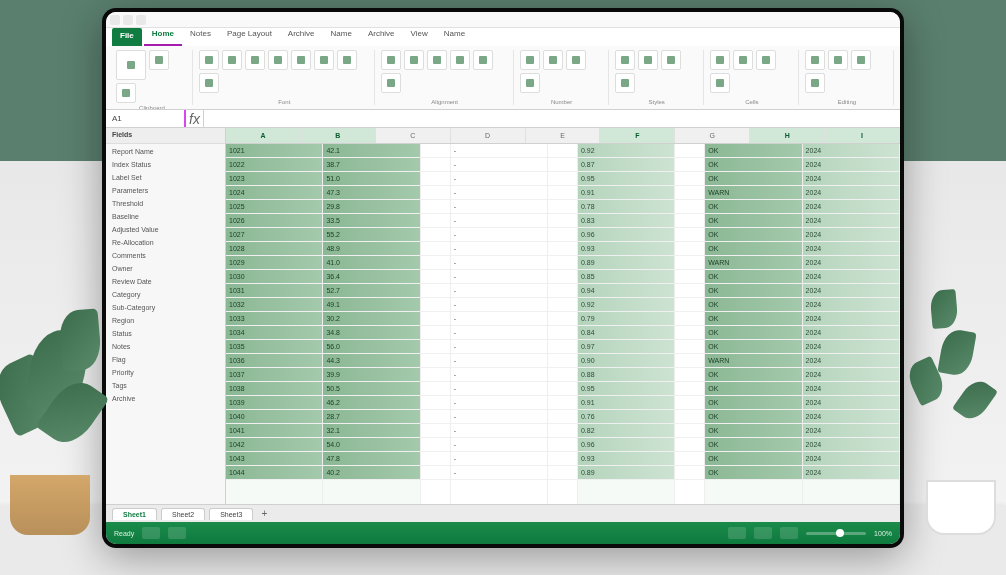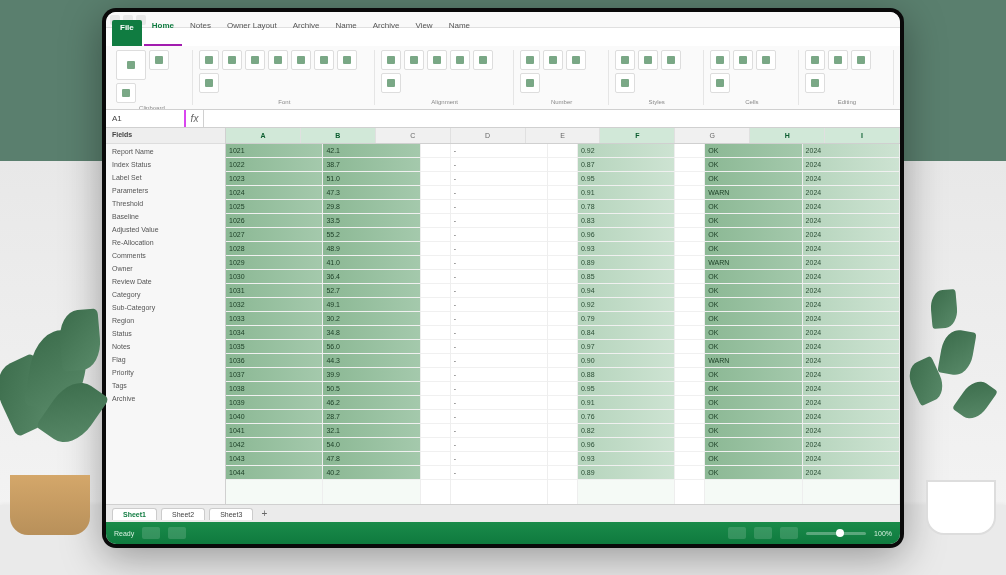--- a/index.html
+++ b/index.html
@@ -54,40 +54,40 @@
   height: 16px; background: #f9f9f9; border-bottom: 1px solid #e0e0e0;
   display: flex; align-items: center; padding: 0 4px; gap: 3px;
 }
 .qat-btn { width: 10px; height: 10px; background: #e8e8e8; border-radius: 2px; }
 
 
 .ribbon-tabs {
   height: 18px; background: #fff; display: flex; align-items: flex-end;
   padding: 0 6px; gap: 2px; font-size: 8px; color: #444;
 }
-.tab { padding: 3px 8px 14px; cursor: pointer; color: #555; white-space: nowrap; text-align: center; }
+.tab { padding: 3px 8px 6px; cursor: pointer; color: #555; white-space: nowrap; text-align: center; }
 .tab.file { background: #107c41; color: #fff; border-radius: 2px 2px 0 0; font-weight: 600; }
 .tab.active { border-bottom: 2px solid #a21caf; color: #107c41; font-weight: 600; }
 
 
 .ribbon {
   height: 64px; background: #fafafa; border-bottom: 1px solid #d0d0d0;
   display: flex; padding: 4px 6px; gap: 2px; overflow: hidden;
 }
 .rgroup { display: flex; flex-direction: column; border-right: 1px solid #e5e5e5; padding: 0 4px; }
 .rgroup .btns { display: flex; gap: 3px; flex-wrap: wrap; flex: 1; align-content: flex-start; }
 .rgroup .lbl { font-size: 6px; color: #888; text-align: center; margin-top: 2px; }
 .rbtn { width: 20px; height: 20px; background: #fff; border: 1px solid #ddd; border-radius: 2px; display: flex; align-items: center; justify-content: center; }
 .rbtn.big { width: 30px; height: 30px; }
 .rbtn svg { width: 12px; height: 12px; }
 
 
 .formula-bar { height: 18px; background: #fff; border-bottom: 1px solid #d0d0d0; display: flex; }
 .namebox { width: 80px; border-right: 2px solid #d946ef; font-size: 8px; display: flex; align-items: center; padding: 0 6px; background: #fff; color: #444; }
-.fx { width: 18px; border-right: 1px solid #d0d0d0; display: flex; align-items: center; justify-content: center; font-style: italic; font-size: 10px; color: #666; }
+.fx { width: 18px; border-right: 1px solid #d0d0d0; display: flex; align-items: center; justify-content: center; font-style: italic; font-size: 14px; color: #666; }
 .formula-input { flex: 1; font-size: 8px; display: flex; align-items: center; padding: 0 6px; color: #444; }
 
 
 .main { flex: 1; display: flex; overflow: hidden; background: #fff; }
 
 .sidepanel {
   width: 120px; background: #f7f7f7; border-right: 1px solid #d0d0d0;
   font-size: 7px; color: #555; overflow: hidden;
 }
 .sp-head { height: 16px; background: #eee; padding: 3px 6px; font-weight: 600; font-size: 7px; color: #444; border-bottom: 1px solid #ddd; }
@@ -151,21 +151,21 @@
     <div class="qat-btn"></div>
     <div class="qat-btn"></div>
     <div class="qat-btn"></div>
   </div>
 
   <div class="ribbon-tabs">
     <div class="tab file">File</div>
     <div id="rtabs" style="display: flex;">
           <div class="tab active">Home</div>
           <div class="tab">Notes</div>
-          <div class="tab">Owner Layout</div>
+          <div class="tab">Page Layout</div>
           <div class="tab">Archive</div>
           <div class="tab">Name</div>
           <div class="tab">Archive</div>
           <div class="tab">View</div>
           <div class="tab">Name</div>
         </div>
   </div>
 
   <div class="ribbon" id="ribbon">
         <div class="rgroup">

